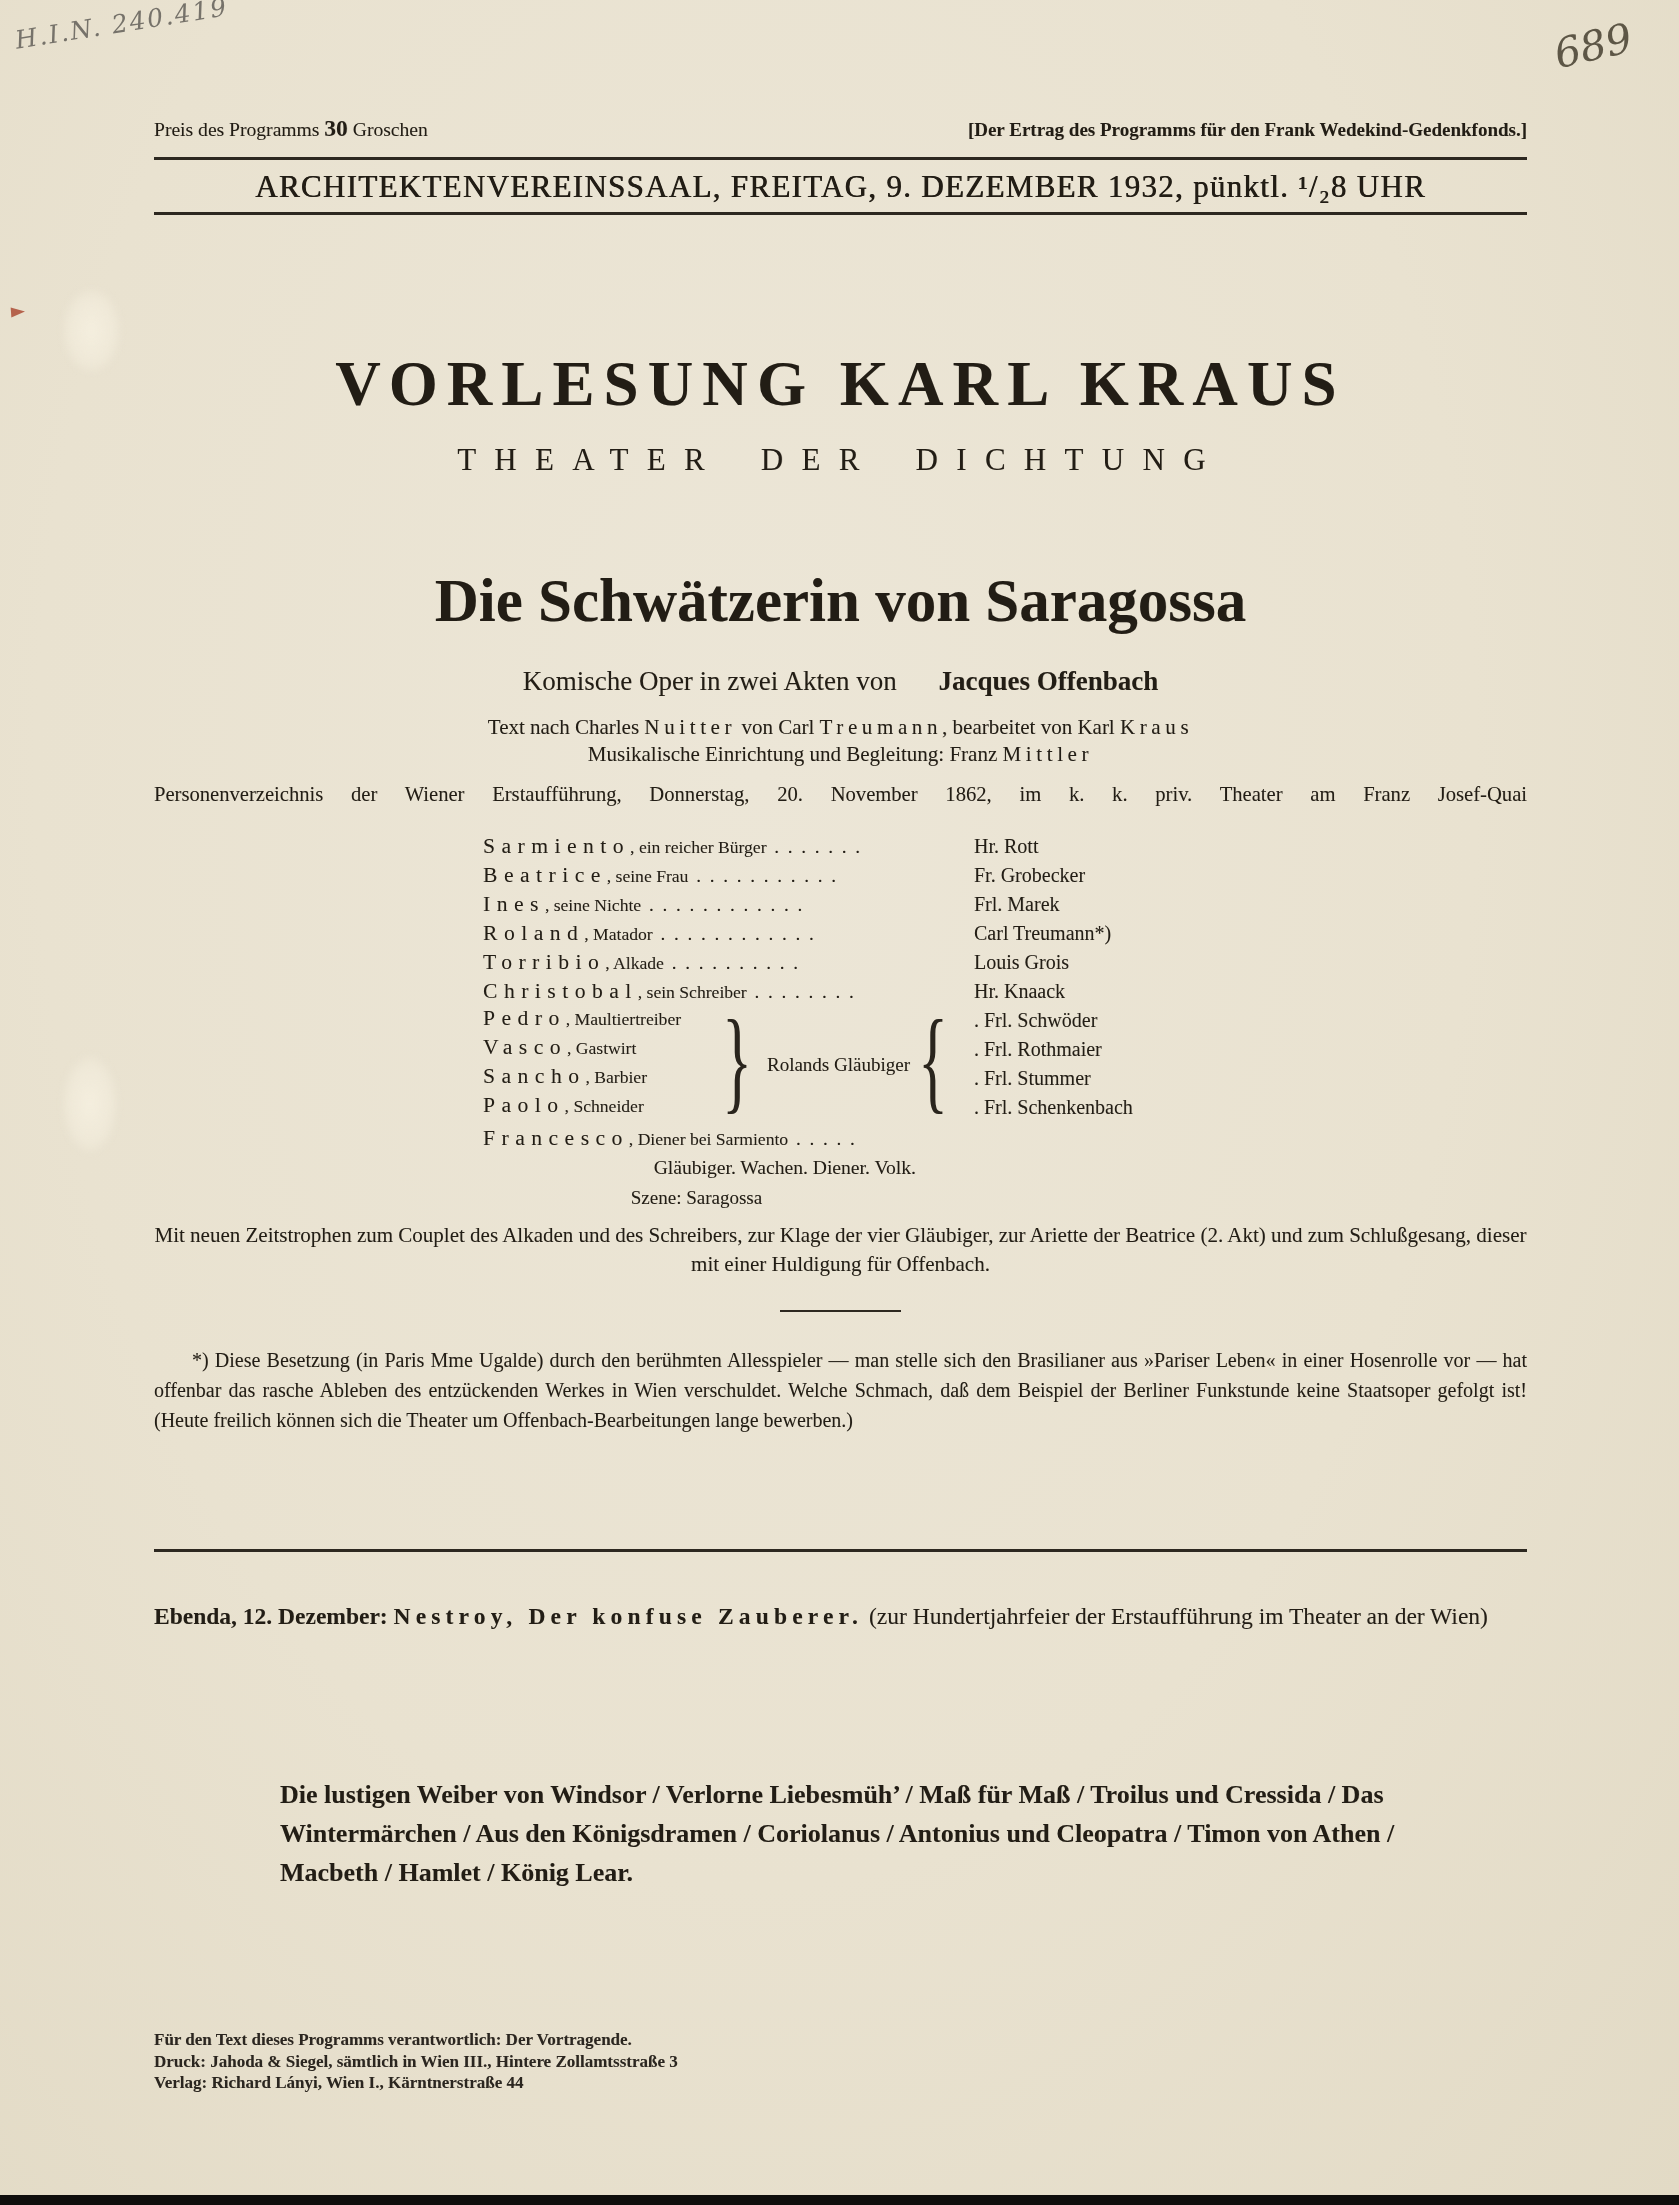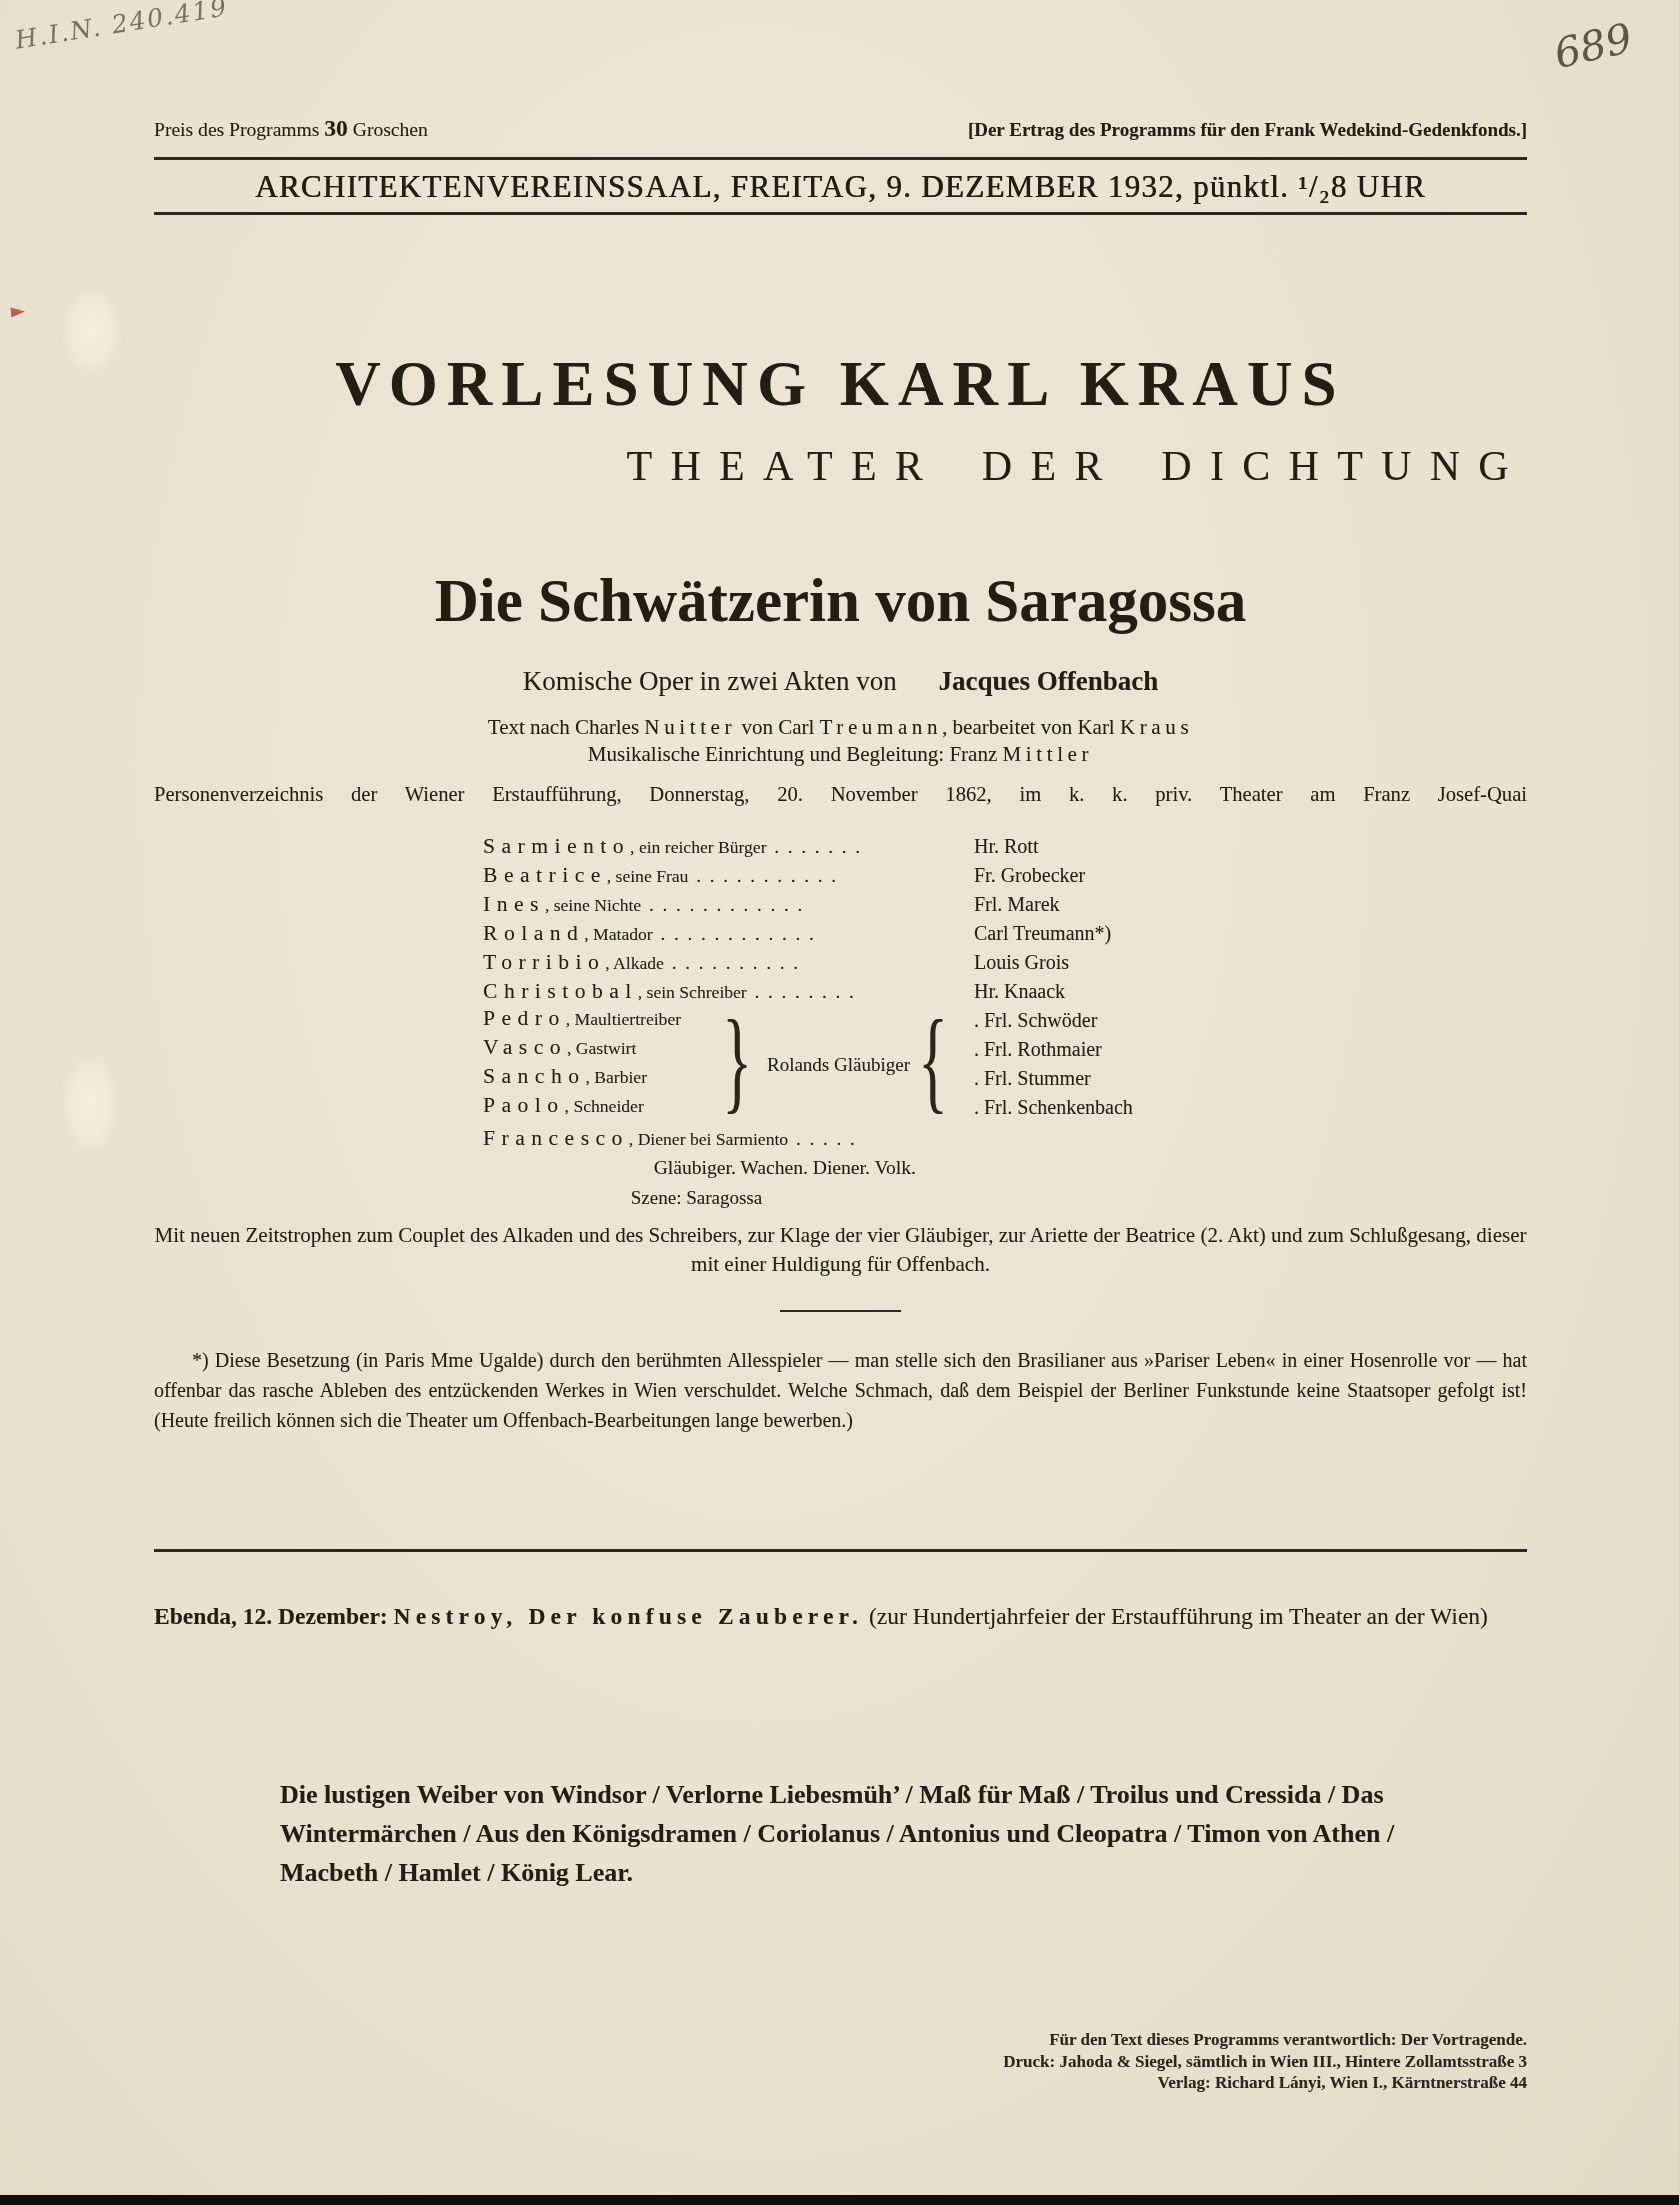--- a/index.html
+++ b/index.html
@@ -37,21 +37,21 @@
   .hdr-left .price { font-size:23.5px; font-weight:bold; }
   .hdr-right { font-size:19px; font-weight:bold; }
   .rule { background:#2d2820; }
   .rule-1 { top:157px; height:2.6px; }
   .venue { top:169px; text-align:center; font-size:31px; letter-spacing:1.3px;
     text-shadow:0.6px 0 0 currentColor; white-space:nowrap; }
   .rule-2 { top:212px; height:3.3px; }
 
   
   .title-main { top:332px; text-align:center; font-size:63px; font-weight:bold; letter-spacing:9.1px; white-space:nowrap;margin-top:16px; }
-  .title-series { top:442px; text-align:right; font-size:42px; letter-spacing:18.3px; word-spacing:11.8px; white-space:nowrap; }
+  .title-series { top:442px; text-align:center; font-size:31px; letter-spacing:18.3px; word-spacing:11.8px; white-space:nowrap; }
   .title-work { top:566px; text-align:center; font-size:61px; font-weight:bold; }
   .subtitle { top:666px; text-align:center; font-size:27px; }
   .subtitle .b { font-weight:bold;margin-left:35px; }
   .credit-1 { top:715px; text-align:center; font-size:21px; }
   .credit-2 { top:742px; text-align:center; font-size:21px; }
   .sp { letter-spacing:0.22em; }
   .personen { top:783px; font-size:20.6px; text-align:justify; text-align-last:justify; }
 
   
   .cast { position:absolute; top:832px; left:329px; width:882px; }
@@ -80,21 +80,21 @@
   .footnote { top:1345px; font-size:20px; line-height:30px; text-align:justify; text-indent:38px; }
   .rule-3 { top:1549px; height:3.3px; }
 
   
   .ebenda { top:1598px; font-size:23.5px; line-height:37px; padding-left:171px; text-indent:-171px; }
   .ebenda .b { font-weight:bold; }
   .saal { top:1694px; font-size:24px; font-weight:bold; line-height:38px; padding-left:266px; text-indent:-266px; }
   .plays { top:1775px; left:126px; right:78px; font-size:26px; font-weight:bold; line-height:39px; }
 
   
-  .footer { top:2029px; text-align:right; font-size:17px; font-weight:bold; line-height:21.6px; color:#2b2620; }
+  .footer { top:2029px; text-align:left; font-size:17px; font-weight:bold; line-height:21.6px; color:#2b2620; }
 </style>
 </head>
 <body>
 
 <div class="page">
 
   <div class="annot annot-tl">H.I.N. 240.419</div>
   <div class="annot annot-tr">689</div>
   <div class="red-mark"></div>
   <div class="damage damage-1"></div>

